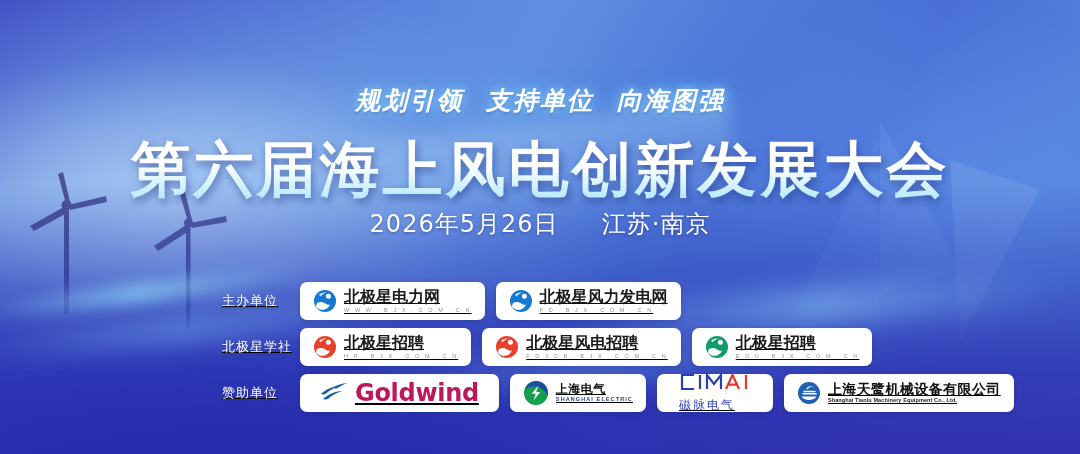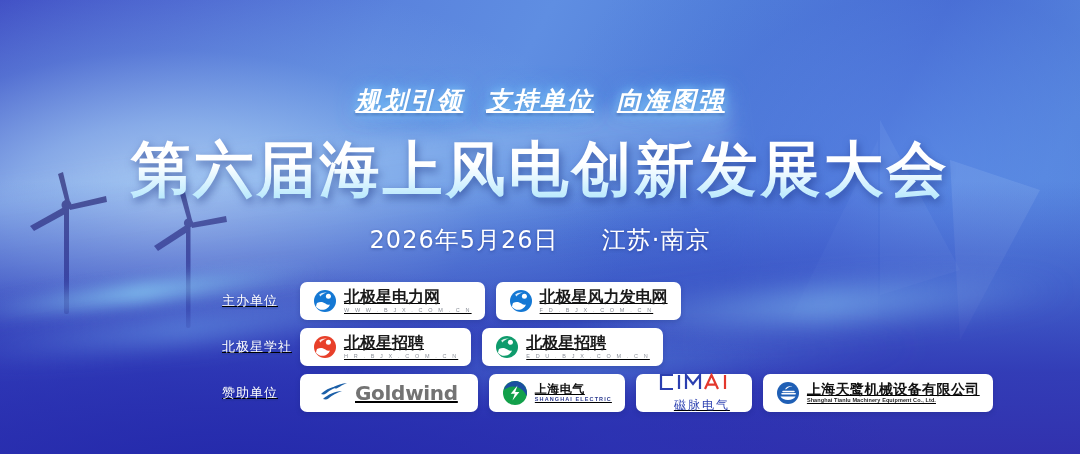--- a/index.html
+++ b/index.html
@@ -58,35 +58,35 @@
 
   .slogan{
     position:absolute;left:0;right:0;top:84px;
     text-align:center;
     font-size:25px;font-weight:bold;letter-spacing:2px;
     color:#ffffff;
     font-family:"DejaVu Sans","Liberation Sans",sans-serif;
     font-style:italic;
     text-shadow:0 0 10px rgba(140,215,255,.95),0 0 22px rgba(90,180,255,.8),0 2px 3px rgba(20,40,120,.45);
   }
-  .slogan span{margin:5px 6px;text-decoration:underline;}
+  .slogan span{margin:5px 6px;}
 
   .title{
     position:absolute;left:0;right:0;top:130px;
     text-align:center;
     font-size:60px;font-weight:bold;letter-spacing:3px;
     font-family:Liberation Serif, serif;
     background:linear-gradient(to bottom,#ffffff 0%,#ffffff 42%,#d8f3ff 66%,#9fe0fb 100%);
     -webkit-background-clip:text;background-clip:text;
     color:transparent;-webkit-text-fill-color:transparent;
     filter:drop-shadow(2px 4px 4px rgba(26,48,130,.55));
   }
 
   .date-line{
-    position:absolute;left:0;right:0;top:224px;
+    position:absolute;left:0;right:0;top:208px;
     text-align:center;
     font-size:24px;color:#ffffff;letter-spacing:1px;
     font-family:"DejaVu Sans","Liberation Sans",sans-serif;
     text-shadow:0 1px 3px rgba(25,45,125,.5);
   }
   .date-line .gap{display:inline-block;width:26px;}
 
   
   #partners{position:absolute;left:0;top:282px;width:100%;}
   .prow{display:flex;align-items:center;height:38px;margin-bottom:8px;padding-left:222px;text-decoration:underline;}
@@ -109,29 +109,29 @@
   .chip-cn{
     font-size:16px;font-weight:bold;color:#1a1a1a;letter-spacing:0px;
     font-family:"DejaVu Sans","Liberation Sans",sans-serif;white-space:nowrap;
   }
   .chip-url{
     font-size:5.5px;color:#8b9099;letter-spacing:2.1px;margin-top:3px;
     font-family:"Liberation Sans",sans-serif;white-space:nowrap;
   }
 
   
-  .gw-text{font-size:20px;font-weight:bold;color:#737373;letter-spacing:-.3px;
+  .gw-text{font-size:24px;font-weight:bold;color:#be185d;letter-spacing:-.3px;
     font-family:"DejaVu Sans","Liberation Sans",sans-serif;}
   
   .se-cn{font-size:12px;font-weight:bold;color:#111;letter-spacing:.5px;
     font-family:"DejaVu Sans","Liberation Sans",sans-serif;white-space:nowrap;}
   .se-en{font-size:5.5px;font-weight:bold;color:#2b3a8f;letter-spacing:1.1px;margin-top:2px;
     font-family:"Liberation Sans",sans-serif;white-space:nowrap;}
   
-  .cimai-wrap{display:flex;flex-direction:column;align-items:flex-end;justify-content:center;width:100%;}
+  .cimai-wrap{display:flex;flex-direction:column;align-items:flex-start;justify-content:center;width:100%;}
   .cimai-cn{font-size:12px;color:#2b3fb0;letter-spacing:2px;margin-top:2px;
     font-family:"DejaVu Sans","Liberation Sans",sans-serif;}
   
   .tl-cn{font-size:14px;font-weight:bold;color:#111;letter-spacing:.4px;
     font-family:"DejaVu Sans","Liberation Sans",sans-serif;white-space:nowrap;}
   .tl-en{font-size:5.5px;font-weight:bold;color:#222;letter-spacing:.1px;margin-top:2px;
     font-family:"Liberation Sans",serif;white-space:nowrap;}
 </style>
 </head>
 <body>
@@ -253,20 +253,34 @@
                 <circle cx="15.4" cy="7.3" r="2.5" fill="#ffffff"></circle>
                 <path d="M6.2 5.6c1.6-1.4 3.6-2.2 5.8-2.2.7 0 1.3.1 2 .2-2.6.6-4.9 1.9-6.6 3.8-.5-.6-.9-1.2-1.2-1.8z" fill="#ffffff" opacity=".85"></path>
               </svg>
             </span>
             <span class="chip-text">
               <span class="chip-cn">北极星招聘</span>
               <span class="chip-url">H R . B J X . C O M . C N</span>
             </span>
           </div>
 
+          <div class="chip">
+            <span class="chip-mark">
+              <svg width="24" height="24" viewBox="0 0 24 24">
+                <circle cx="12" cy="12" r="11" fill="#e8402a"></circle>
+                <path d="M4 14c3.2-1.6 6-1.2 8.4.6 1.6 1.2 3 1.4 4.6.9-1.1 3.1-4.1 5.3-7.6 5.3-2.6 0-4.9-1.2-6.4-3.1.2-1.3.5-2.5 1-3.7z" fill="#ffffff"></path>
+                <circle cx="15.4" cy="7.3" r="2.5" fill="#ffffff"></circle>
+                <path d="M6.2 5.6c1.6-1.4 3.6-2.2 5.8-2.2.7 0 1.3.1 2 .2-2.6.6-4.9 1.9-6.6 3.8-.5-.6-.9-1.2-1.2-1.8z" fill="#ffffff" opacity=".85"></path>
+              </svg>
+            </span>
+            <span class="chip-text">
+              <span class="chip-cn">北极星风电招聘</span>
+              <span class="chip-url">F D J O B . B J X . C O M . C N</span>
+            </span>
+          </div>
 
           <div class="chip">
             <span class="chip-mark">
               <svg width="24" height="24" viewBox="0 0 24 24">
                 <circle cx="12" cy="12" r="11" fill="#0f9b6c"></circle>
                 <path d="M4 14c3.2-1.6 6-1.2 8.4.6 1.6 1.2 3 1.4 4.6.9-1.1 3.1-4.1 5.3-7.6 5.3-2.6 0-4.9-1.2-6.4-3.1.2-1.3.5-2.5 1-3.7z" fill="#ffffff"></path>
                 <circle cx="15.4" cy="7.3" r="2.5" fill="#ffffff"></circle>
                 <path d="M6.2 5.6c1.6-1.4 3.6-2.2 5.8-2.2.7 0 1.3.1 2 .2-2.6.6-4.9 1.9-6.6 3.8-.5-.6-.9-1.2-1.2-1.8z" fill="#ffffff" opacity=".85"></path>
               </svg>
             </span>

